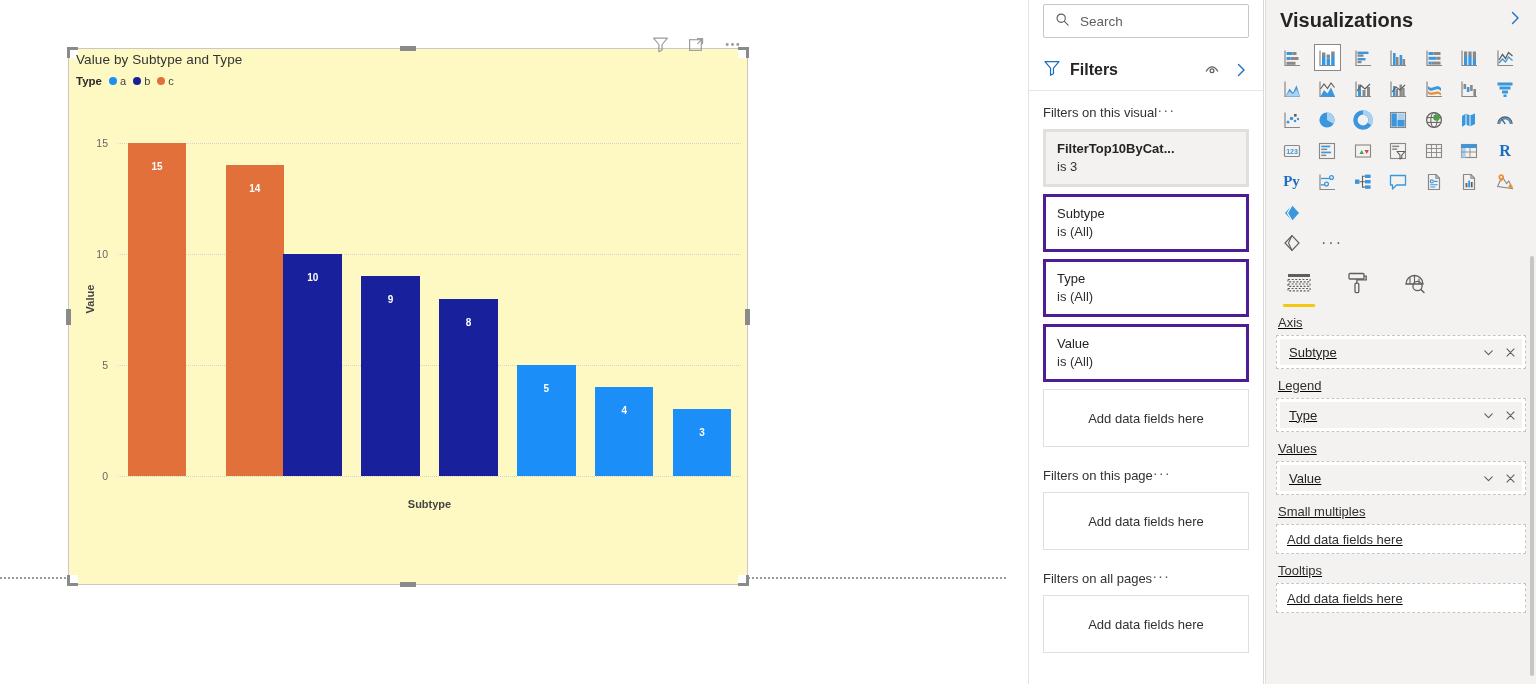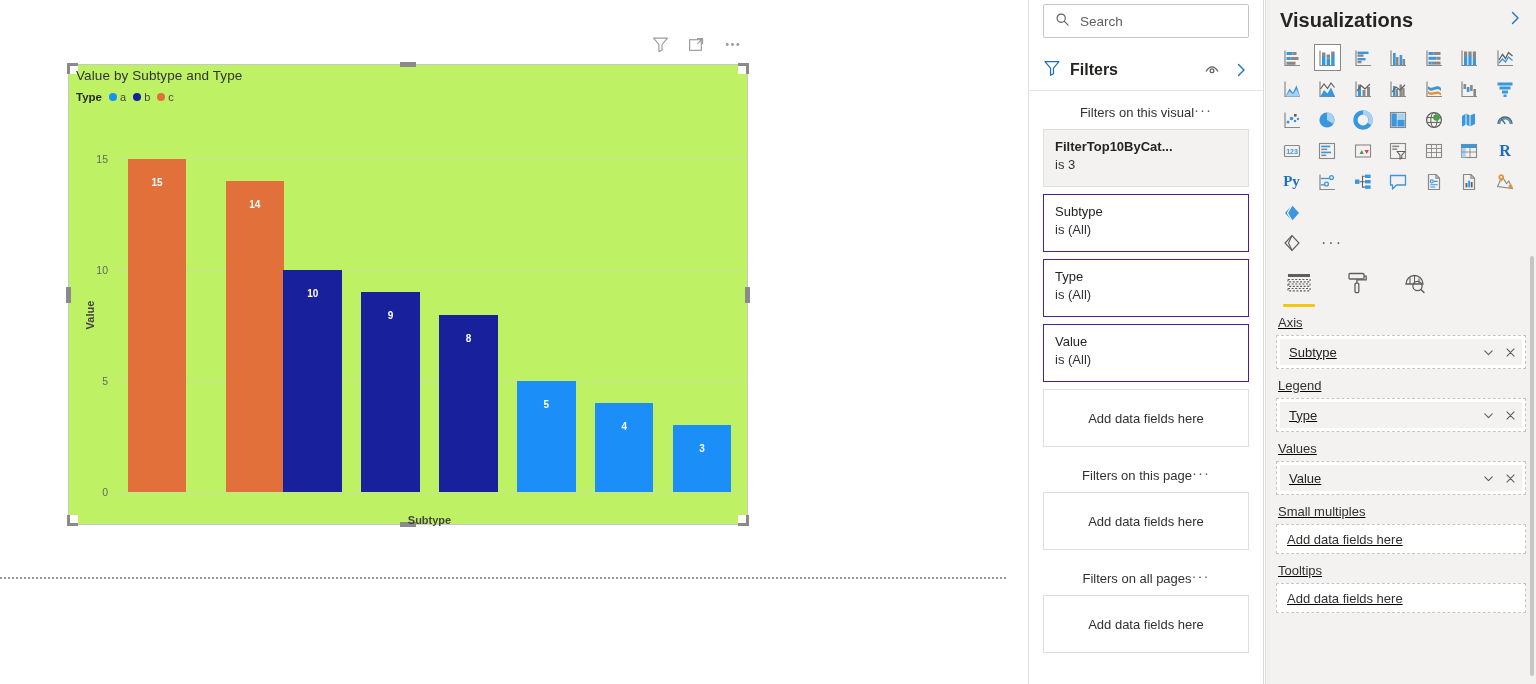--- a/index.html
+++ b/index.html
@@ -19,23 +19,23 @@
     width: 1028px; height: 684px;
     background: #ffffff;
   }
   #page-divider {
     position: absolute; left: 0; top: 577px; width: 1006px; height: 0;
     border-top: 2px dotted #9a9a9a;
   }
 
   
   #visual {
-    position: absolute; left: 68px; top: 64px;
-    width: 680px; height: 461px;
-    background: #bef264;
+    position: absolute; left: 68px; top: 48px;
+    width: 680px; height: 537px;
+    background: #fef9c3;
   }
   .sel-edge { position: absolute; background: #c8c8c8; }
   .sel-edge.top    { left: 0;   top: 0;    width: 100%; height: 1px; }
   .sel-edge.bottom { left: 0;   bottom: 0; width: 100%; height: 1px; }
   .sel-edge.left   { left: 0;   top: 0;    width: 1px;  height: 100%; }
   .sel-edge.right  { right: 0;  top: 0;    width: 1px;  height: 100%; }
 
   .handle { position: absolute; background: #8a8a8a; }
   .h-corner { width: 11px; height: 11px; }
   .h-mid-h  { width: 16px; height: 5px; }
@@ -158,28 +158,28 @@
   #filters-search {
     height: 34px; border: 1px solid #c8c6c4; border-radius: 2px;
     display: flex; align-items: center; gap: 10px; padding: 0 11px;
     background: #ffffff;
   }
   #filters-search .ph { font-size: 13.5px; color: #605e5c; }
   .pane-sep { height: 1px; background: #e6e6e6; margin: 0; }
 
   .filter-group { padding: 14px 14px 0 14px; }
   .group-head {
-    display: flex; align-items: flex-start; justify-content: center;
+    display: flex; align-items: flex-start; justify-content: flex-start;
     margin-bottom: 9px;
   }
   .group-title { font-size: 13px; color: #323130; }
   .group-ellipsis { font-size: 15px; color: #605e5c; line-height: .6; letter-spacing: 1px; cursor: pointer; }
 
   .filter-card {
-    border: 1px solid #4c1d95; background: #ffffff;
+    border: 3px solid #4c1d95; background: #ffffff;
     padding: 9px 11px 10px 11px; margin-bottom: 7px;
     min-height: 58px;
   }
   .filter-card.active { background: #f3f2f1; border-color: #e1dfdd; }
   .fc-name { font-size: 13px; color: #252423; margin-bottom: 3px; }
   .filter-card.active .fc-name { font-weight: bold; }
   .fc-cond { font-size: 13px; color: #323130; }
   .dropzone {
     border: 1px solid #e1dfdd; background: #ffffff;
     height: 58px; display: flex; align-items: center; justify-content: center;

